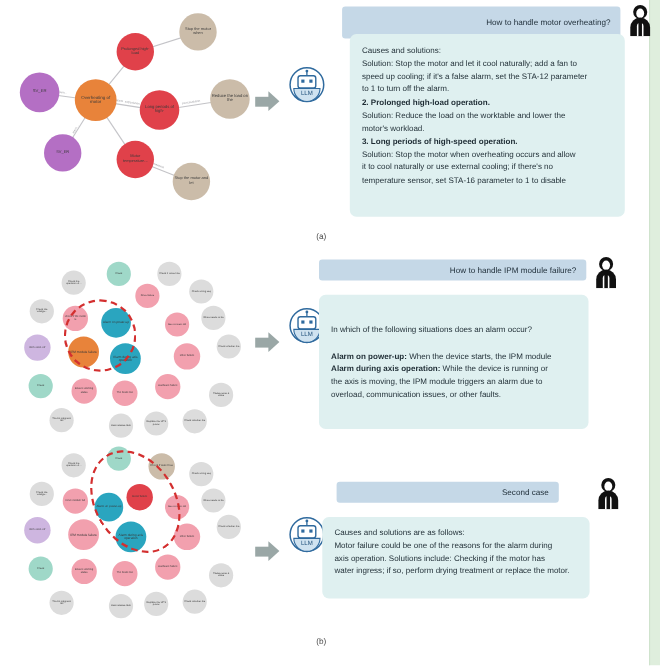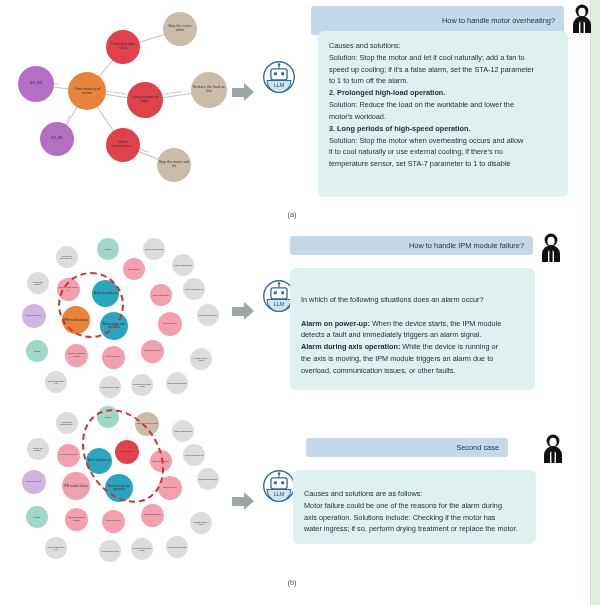--- a/index.html
+++ b/index.html
@@ -331,21 +331,21 @@
     <div>Causes and solutions:</div>
     <div>Solution: Stop the motor and let it cool naturally; add a fan to</div>
     <div>speed up cooling; if it's a false alarm, set the STA-12 parameter</div>
     <div>to 1 to turn off the alarm.</div>
     <div><b>2. Prolonged high-load operation.</b></div>
     <div>Solution: Reduce the load on the worktable and lower the</div>
     <div>motor's workload.</div>
     <div><b>3. Long periods of high-speed operation.</b></div>
     <div>Solution: Stop the motor when overheating occurs and allow</div>
     <div>it to cool naturally or use external cooling; if there's no</div>
-    <div>temperature sensor, set STA-7 parameter to 1 to disable</div>
+    <div>temperature sensor, set STA-16 parameter to 1 to disable</div>
   </div>
 
 <div class="subcap" style="left:272px;top:210px;">
   <span>(a)</span>
 </div>
 
 <div class="bubble user" style="left:290px;top:236px;width:243px;height:19px;">
   <span>How to handle IPM module failure?</span>
 </div>
 <div class="avatar" style="left:538px;top:232px;">
@@ -354,39 +354,38 @@
     <ellipse cx="13" cy="9.2" rx="3.6" ry="4.4" fill="#fff"></ellipse>
     <path d="M4 30 v-8 a9 9 0 0 1 18 0 v8 z" fill="#111"></path>
     <path d="M10 30 v-9 a3 3 0 0 1 6 0 v9 z" fill="#fff"></path>
     <rect x="11.4" y="15" width="3.2" height="15" fill="#111"></rect>
   </svg>
 </div>
 <div class="bubble bot" id="bot-1" style="left:290px;top:268px;width:245px;height:122px;padding-top:26px;">
     <div>In which of the following situations does an alarm occur?</div>
     <div>&nbsp;</div>
     <div><b>Alarm on power-up:</b> When the device starts, the IPM module</div>
-    <div>detects a fault and immediately triggers an alarm signal.</div>
     <div><b>Alarm during axis operation:</b> While the device is running or</div>
     <div>the axis is moving, the IPM module triggers an alarm due to</div>
     <div>overload, communication issues, or other faults.</div>
   </div>
 
 <div class="bubble user" style="left:288px;top:438px;width:202px;height:19px;margin-left:18px;">
   <span>Second case</span>
 </div>
 <div class="avatar" style="left:540px;top:433px;">
   <svg viewBox="0 0 26 30" width="26" height="30">
     <circle cx="13" cy="8" r="6.4" fill="#111"></circle>
     <ellipse cx="13" cy="9.2" rx="3.6" ry="4.4" fill="#fff"></ellipse>
     <path d="M4 30 v-8 a9 9 0 0 1 18 0 v8 z" fill="#111"></path>
     <path d="M10 30 v-9 a3 3 0 0 1 6 0 v9 z" fill="#fff"></path>
     <rect x="11.4" y="15" width="3.2" height="15" fill="#111"></rect>
   </svg>
 </div>
-<div class="bubble bot" id="bot-2" style="left:293px;top:470px;width:243px;height:74px;padding-top:18px;">
+<div class="bubble bot" id="bot-2" style="left:293px;top:470px;width:243px;height:74px;padding-top:8px;">
     <div>Causes and solutions are as follows:</div>
     <div>Motor failure could be one of the reasons for the alarm during</div>
     <div>axis operation. Solutions include: Checking if the motor has</div>
     <div>water ingress; if so, perform drying treatment or replace the motor.</div>
   </div>
 
 <div class="subcap" style="left:272px;top:578px;">
   <span>(b)</span>
 </div>
 

